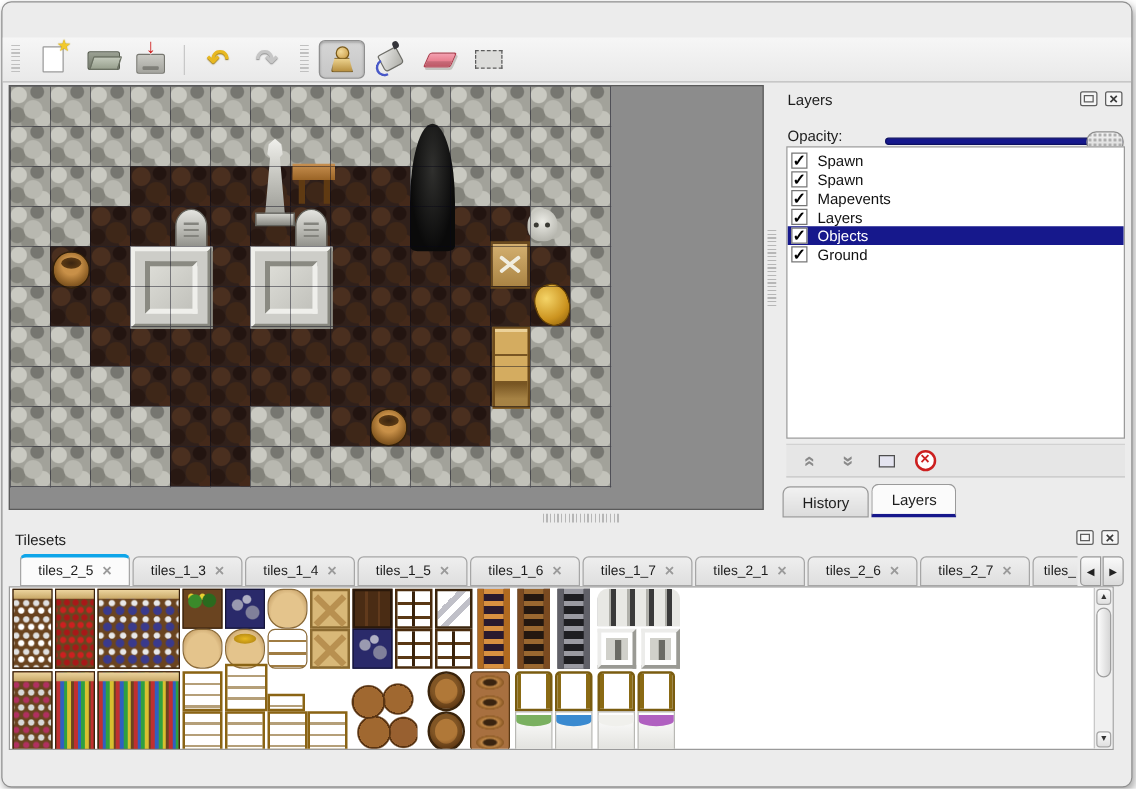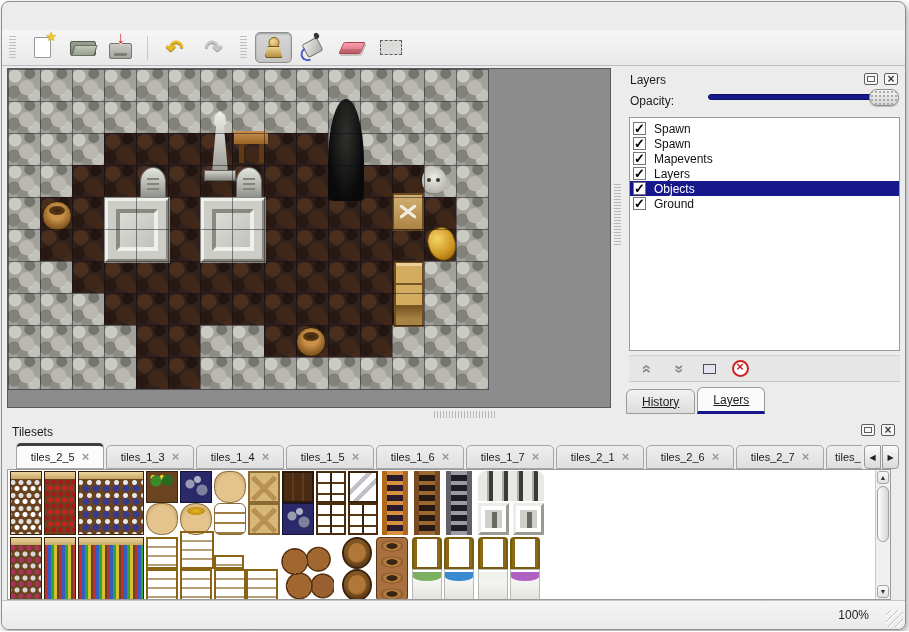--- a/index.html
+++ b/index.html
@@ -70,46 +70,46 @@
 #h-splitter .grip{position:absolute;left:427px;top:3px;width:62px;height:7px;background-image:repeating-linear-gradient(to right,#b6b6b6 0 1px,transparent 1px 3px);}
 
 
 #layers-panel{position:absolute;left:622px;top:66px;width:280px;height:348px;}
 .panel-title{font-size:12px;color:#1c1c1c;}
 #layers-header{position:absolute;left:6px;top:3px;right:4px;height:18px;display:flex;align-items:center;}
 .win-icons{position:absolute;right:2px;top:2px;display:flex;gap:6px;}
 .wi{width:14px;height:12px;border:1px solid #5e5e5e;background:#f6f6f6;position:relative;border-radius:2px;}
 .wi.float::before{content:"";position:absolute;right:2px;top:2px;width:6px;height:4px;border:1px solid #5e5e5e;}
 .wi.close::before{content:"×";position:absolute;left:0;right:0;top:-2px;text-align:center;font-size:12px;font-weight:bold;color:#3a3a3a;}
-#opacity-row{position:absolute;left:6px;top:26px;right:6px;height:22px;display:flex;align-items:flex-start;gap:24px;}
+#opacity-row{position:absolute;left:6px;top:26px;right:6px;height:22px;display:flex;align-items:flex-end;gap:24px;}
 #opacity-label{font-size:12px;color:#1c1c1c;margin-right:10px;}
 #opacity-slider{position:relative;flex:1;height:6px;background:#16188c;border:1px solid #0e1062;border-radius:3px;}
 #opacity-handle{position:absolute;right:-2px;top:-6px;width:30px;height:17px;border:1px solid #8e8e8e;border-radius:8px;background:radial-gradient(circle,#ababab 0 1px,transparent 1.6px),linear-gradient(#f4f4f4,#d6d6d6);background-size:4px 4px,100% 100%;box-shadow:0 1px 1px rgba(0,0,0,.2);}
 #layer-list{position:absolute;left:5px;top:49px;width:271px;height:234px;background:#fff;border:1px solid #9a9a9a;overflow:hidden;padding-top:3px;}
 .layer-row{display:flex;align-items:center;height:15px;padding-left:3px;font-size:12px;color:#111;margin-bottom:0px;}
 .layer-row.selected{background:#16188c;color:#fff;}
 .cb{flex:0 0 13px;width:13px;height:13px;border:1px solid #767676;background:#fff;margin-right:8px;font-size:13px;line-height:11px;text-align:center;color:#000;font-weight:bold;}
 #layer-buttons{position:absolute;left:5px;top:287px;width:271px;height:27px;border-top:1px solid #d2d2d2;border-bottom:1px solid #c6c6c6;background:#e6e6e6;display:flex;align-items:center;gap:11px;padding-left:8px;}
 .lb-icon{width:20px;height:20px;display:flex;align-items:center;justify-content:center;position:relative;}
 .chev{display:inline-block;font-size:16px;color:#8a8a8a;font-weight:bold;transform:rotate(90deg);}
 .chev.down{transform:rotate(-90deg);}
 .dup{width:13px;height:10px;border:1px solid #4e4e4e;background:#e4e4f0;position:relative;}
 .dup::before{content:"";position:absolute;left:-5px;top:-5px;width:13px;height:10px;border:1px solid #4e4e4e;background:#c6c6da;z-index:-1;}
 .del{width:17px;height:17px;border-radius:50%;border:2px solid #cc2020;background:#fff;position:relative;}
 .del::before{content:"×";position:absolute;left:0;right:0;top:-3px;text-align:center;color:#cc2020;font-weight:bold;font-size:13px;}
 #panel-tabs{position:absolute;left:2px;top:319px;display:flex;gap:2px;align-items:flex-end;}
-.p-tab{height:25px;padding:0 15px;font-size:12px;display:flex;align-items:center;border:1px solid #9a9a9a;border-radius:6px 6px 0 0;background:linear-gradient(#f2f2f2,#dcdcdc);color:#1c1c1c;text-decoration:underline;}
+.p-tab{height:25px;padding:0 15px;font-size:12px;display:flex;align-items:center;border:1px solid #9a9a9a;border-radius:6px 6px 0 0;background:linear-gradient(#f2f2f2,#dcdcdc);color:#1c1c1c;}
 .p-tab.active{background:#fbfbfb;height:27px;border-bottom:3px solid #16188c;}
 
 
 #tilesets-header{position:absolute;left:10px;top:420px;right:8px;height:20px;display:flex;align-items:center;}
 #tileset-tabbar{position:absolute;left:14px;top:441px;width:846px;height:26px;display:flex;align-items:flex-end;overflow:hidden;}
 .ts-tab{flex:0 0 auto;width:88px;height:24px;display:flex;align-items:center;justify-content:center;gap:7px;font-size:11px;background:linear-gradient(#eeeeee,#dfdfdf);border:1px solid #a6a6a6;border-radius:5px 5px 0 0;margin-right:2px;color:#1c1c1c;}
 .ts-tab .x{color:#9a9a9a;font-weight:bold;font-size:13px;line-height:10px;}
-.ts-tab.active{height:26px;background:#fbfbfb;border-top:3px solid #404040;}
+.ts-tab.active{height:26px;background:#fbfbfb;border-top:3px solid #0ea5e9;}
 .ts-tab.trunc{width:42px;justify-content:flex-start;padding-left:8px;overflow:hidden;}
 .ts-scroll{position:absolute;top:443px;width:17px;height:24px;border:1px solid #9a9a9a;background:linear-gradient(#fafafa,#dadada);font-size:8px;display:flex;align-items:center;justify-content:center;color:#222;}
 #ts-scroll-left{left:862px;border-radius:4px 0 0 4px;}
 #ts-scroll-right{left:880px;border-radius:0 4px 4px 0;}
 #tileset-view{position:absolute;left:5px;top:467px;width:884px;height:131px;background:#fff;border:1px solid #9a9a9a;overflow:hidden;}
 #tileset-canvas{position:absolute;left:2px;top:1px;width:860px;height:128px;}
 .tile{position:absolute;}
 #ts-scrollbar{position:absolute;right:0;top:0;bottom:0;width:15px;background:#f0f0f0;border-left:1px solid #c8c8c8;}
 .sb-btn{position:absolute;left:1px;width:12px;height:13px;background:linear-gradient(#fafafa,#e0e0e0);border:1px solid #a6a6a6;border-radius:3px;font-size:7px;text-align:center;line-height:11px;color:#333;}
 .sb-up{top:1px;}.sb-down{bottom:1px;}
@@ -530,18 +530,14 @@
         <div class="tile k-bed-white" style="left: 468px; top: 98px; width: 30px; height: 32px;"></div>
         <div class="tile k-bed-purple" style="left: 500px; top: 98px; width: 30px; height: 32px;"></div>
       </div>
     <div id="ts-scrollbar">
       <div class="sb-btn sb-up">▲</div>
       <div class="sb-thumb"></div>
       <div class="sb-btn sb-down">▼</div>
     </div>
   </div>
 
-  <div id="statusbar">
-    <span id="zoom-level">100%</span>
-    <span id="resize-grip"></span>
-  </div>
 
 </div>
 
 </body></html>

